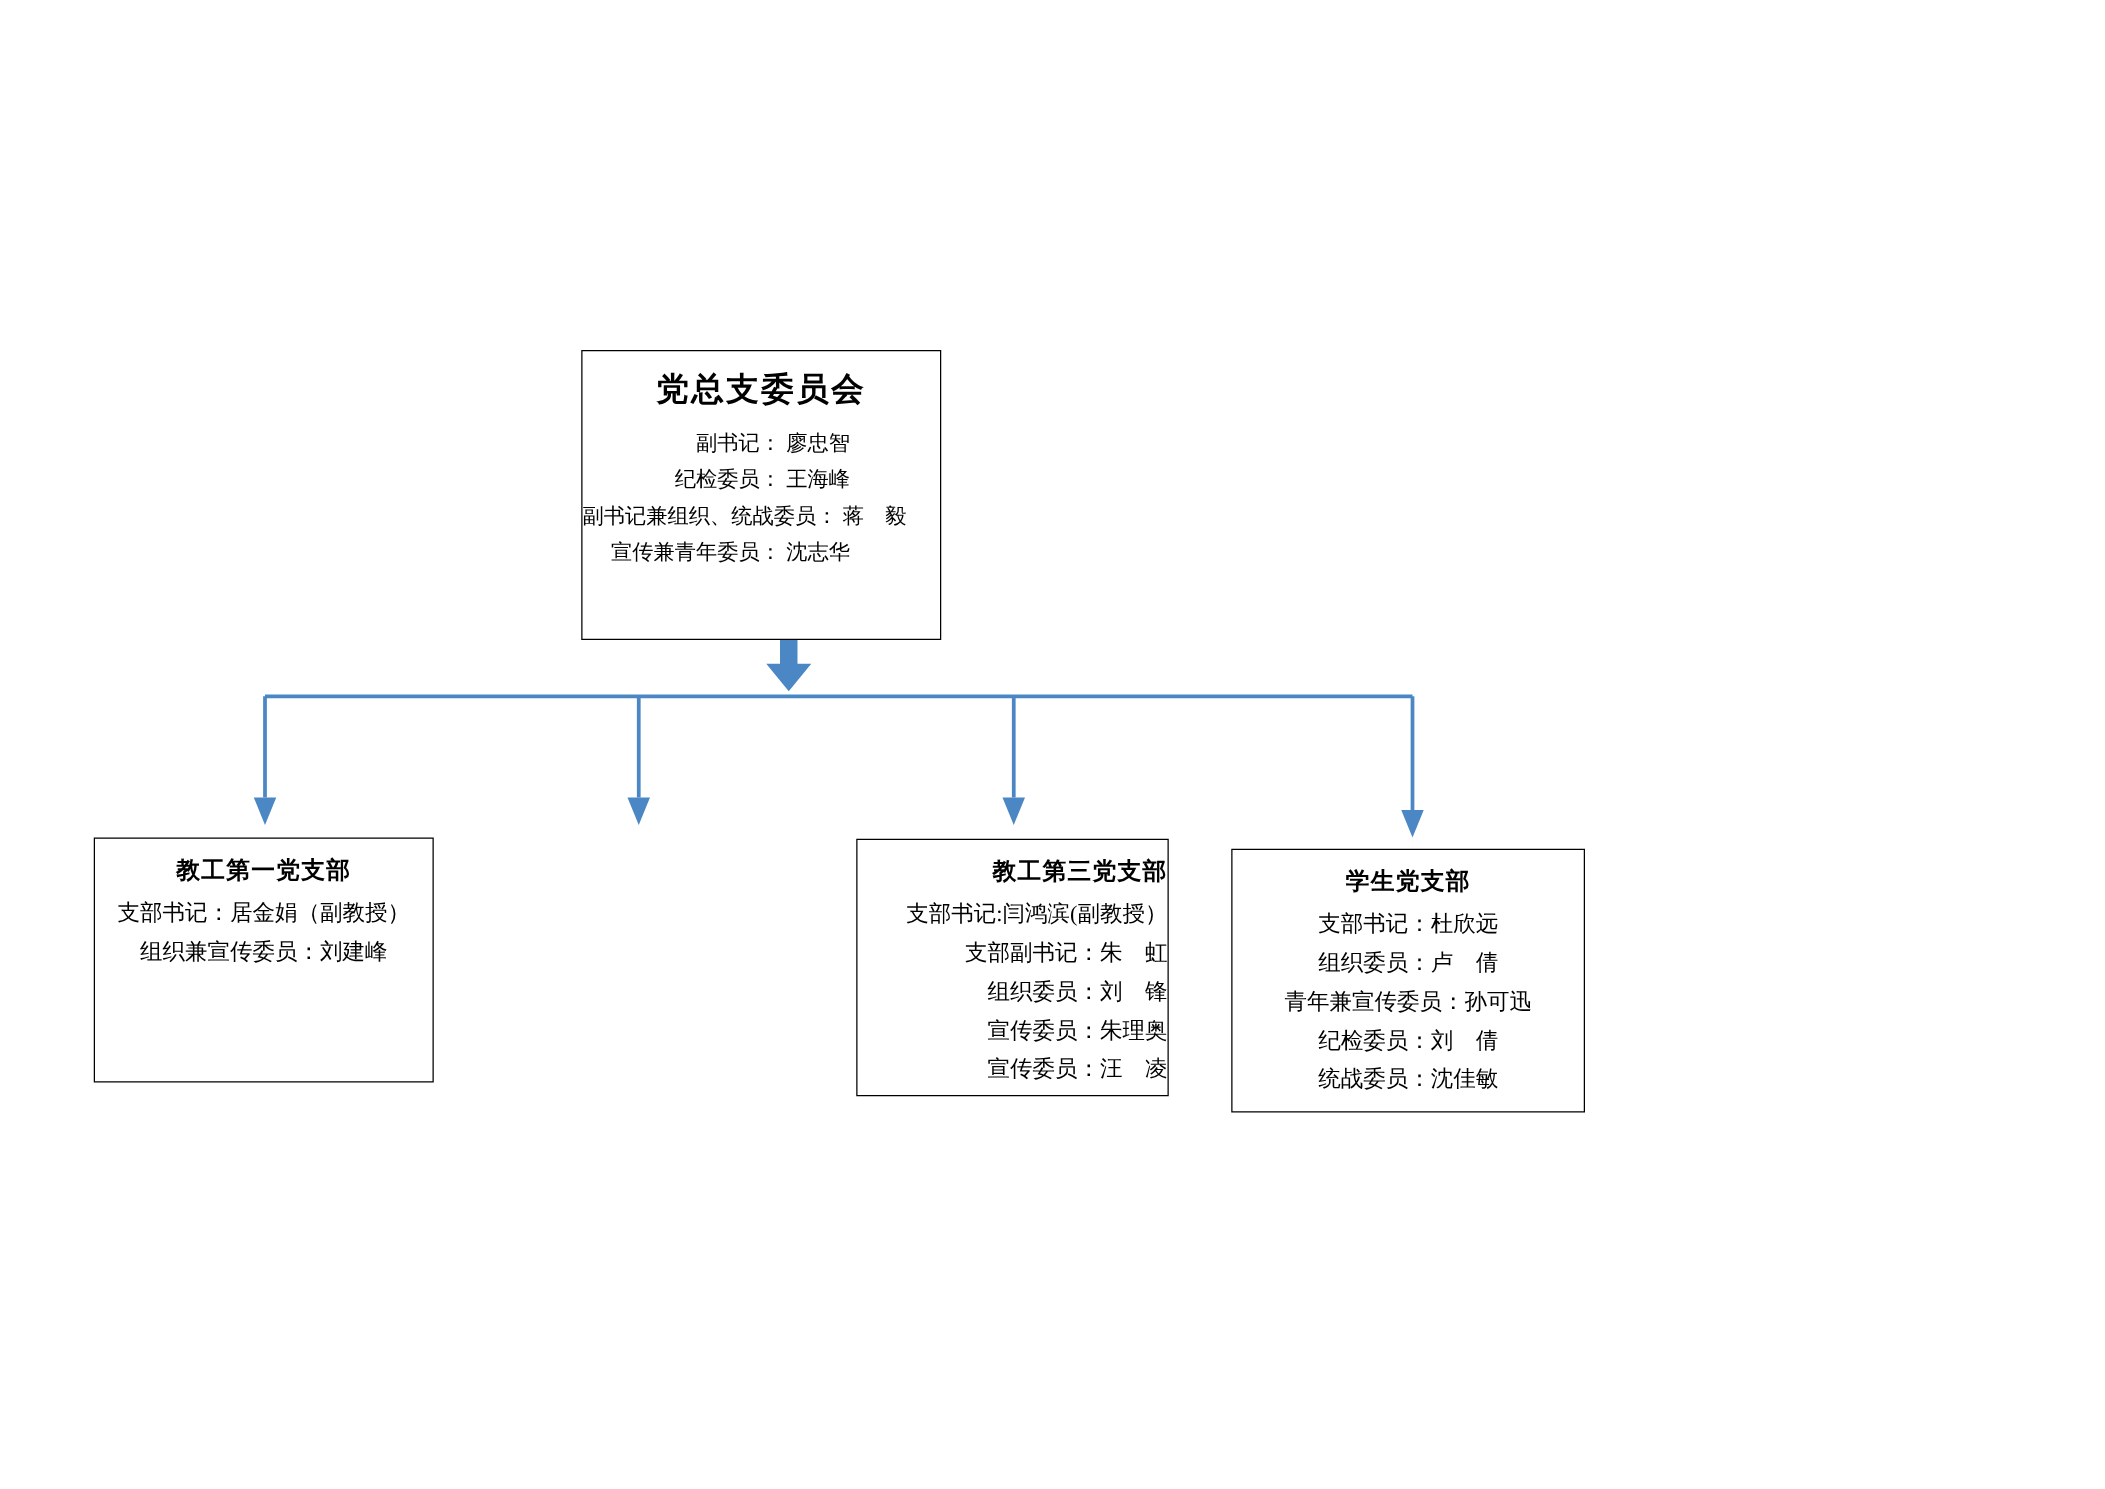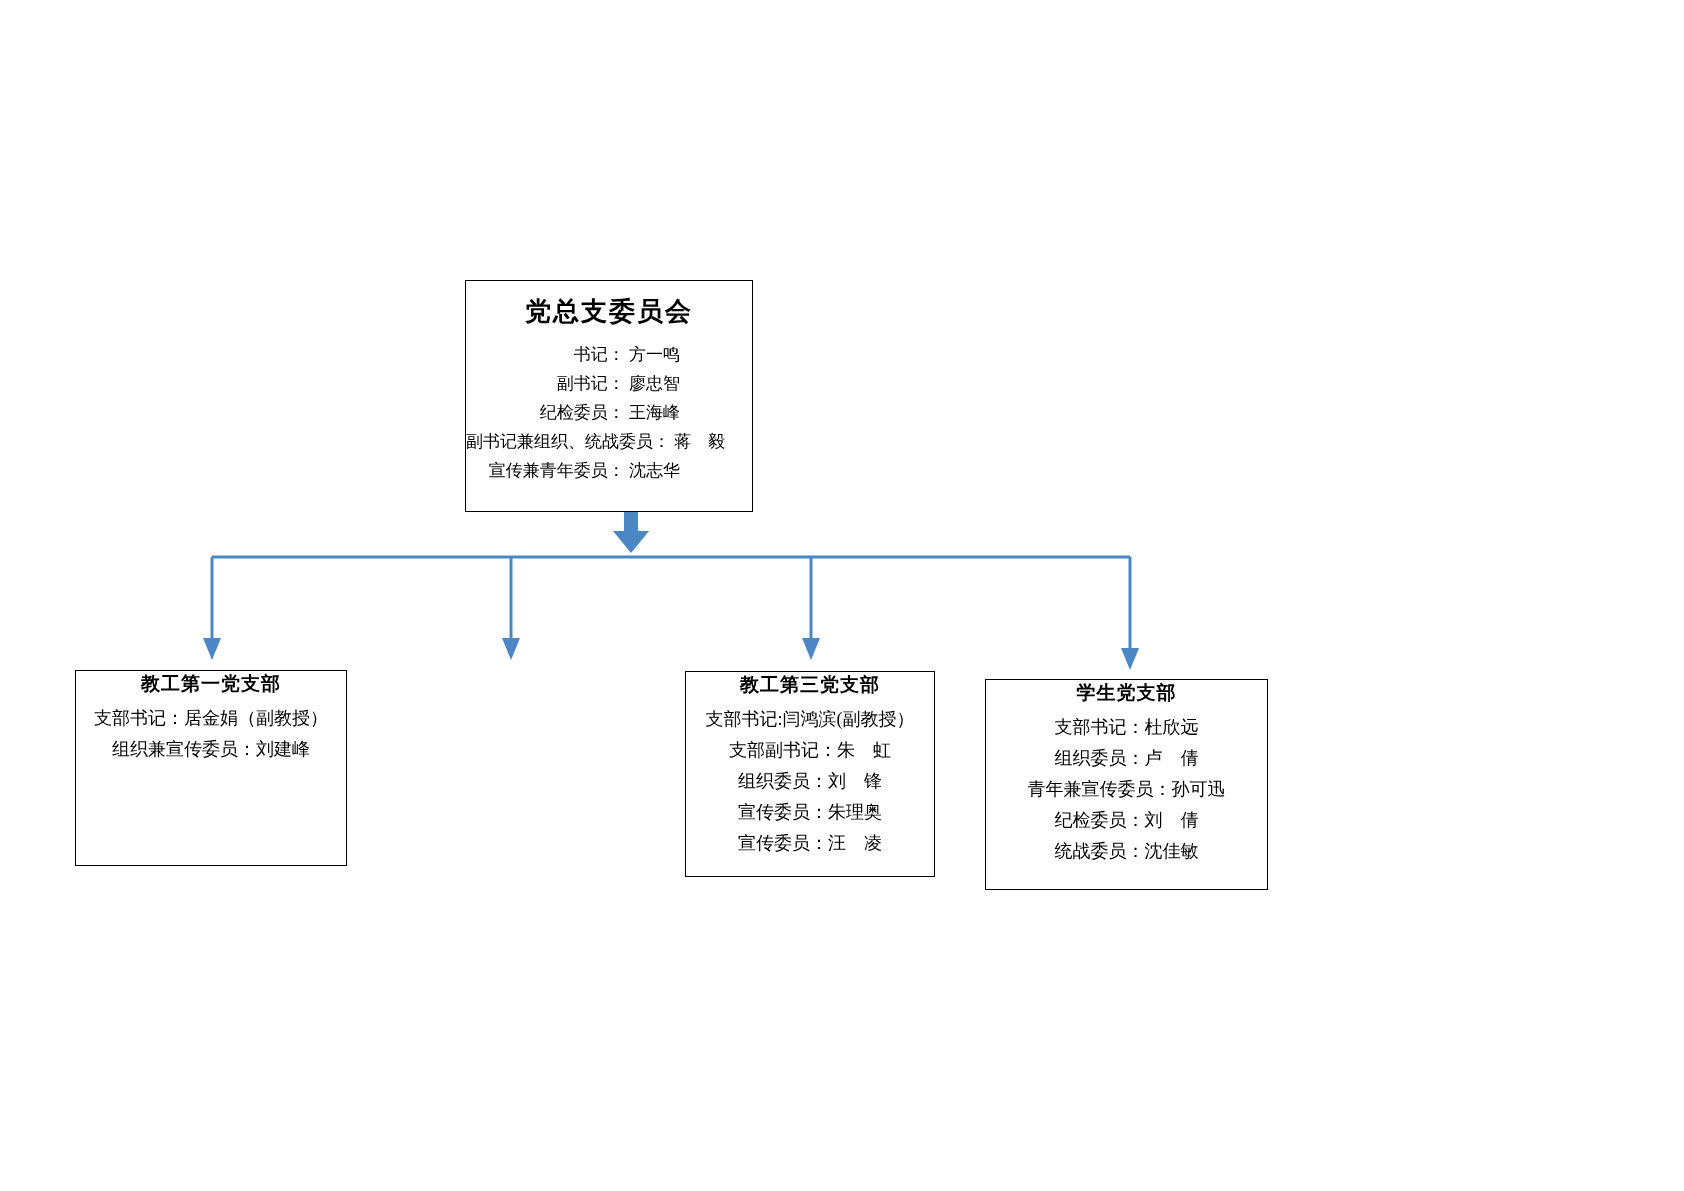--- a/index.html
+++ b/index.html
@@ -77,37 +77,38 @@
     left: 0;
     top: 0;
     width: 1684px;
     height: 1191px;
     pointer-events: none;
   }
 
   
   .leaf {
     text-align: center;
+    padding-top: 12px;
   }
   .leaf-title {
     font-size: 19px;
     font-weight: bold;
     letter-spacing: 1px;
     margin-bottom: 6px;
     white-space: nowrap;
   }
   .leaf-line {
     font-size: 18px;
     line-height: 31px;
     white-space: nowrap;
   }
 
   #leaf-0 { left: 75px;   top: 670px;  width: 272px; height: 196px; }
   #leaf-1 { left: 379px;  top: 671px;  width: 272px; height: 196px; }
-  #leaf-2 { left: 685px;  top: 671px;  width: 250px; height: 206px; }
+  #leaf-2 { left: 685px;  top: 671px;  width: 250px; height: 206px; text-align: right; }
   #leaf-3 { left: 985px;  top: 679px;  width: 283px; height: 211px; }
 </style>
 </head>
 <body>
 
 <div id="page">
 
 
   <svg id="tree-lines" viewBox="0 0 1684 1191">
 
@@ -124,21 +125,20 @@
     <polygon points="1121,648 1139,648 1130,670" fill="#4A87C4"></polygon>
   </svg>
 
   <svg id="root-arrow" viewBox="0 0 36 48">
     <polygon points="11,0 25,0 25,26 36,26 18,48 0,26 11,26" fill="#4A87C4"></polygon>
   </svg>
 
   <div class="node-box" id="root-box">
     <div id="root-title">党总支委员会</div>
     <div id="root-lines">
-      <div class="root-line">书记： 方一鸣</div>
       <div class="root-line">副书记： 廖忠智</div>
       <div class="root-line">纪检委员： 王海峰</div>
       <div class="root-line">副书记兼组织、统战委员： 蒋　毅</div>
       <div class="root-line">宣传兼青年委员： 沈志华</div>
     </div>
   </div>
 
   <div class="node-box leaf" id="leaf-0">
     <div class="leaf-title">教工第一党支部</div>
     <div class="leaf-line">支部书记：居金娟（副教授）</div>

